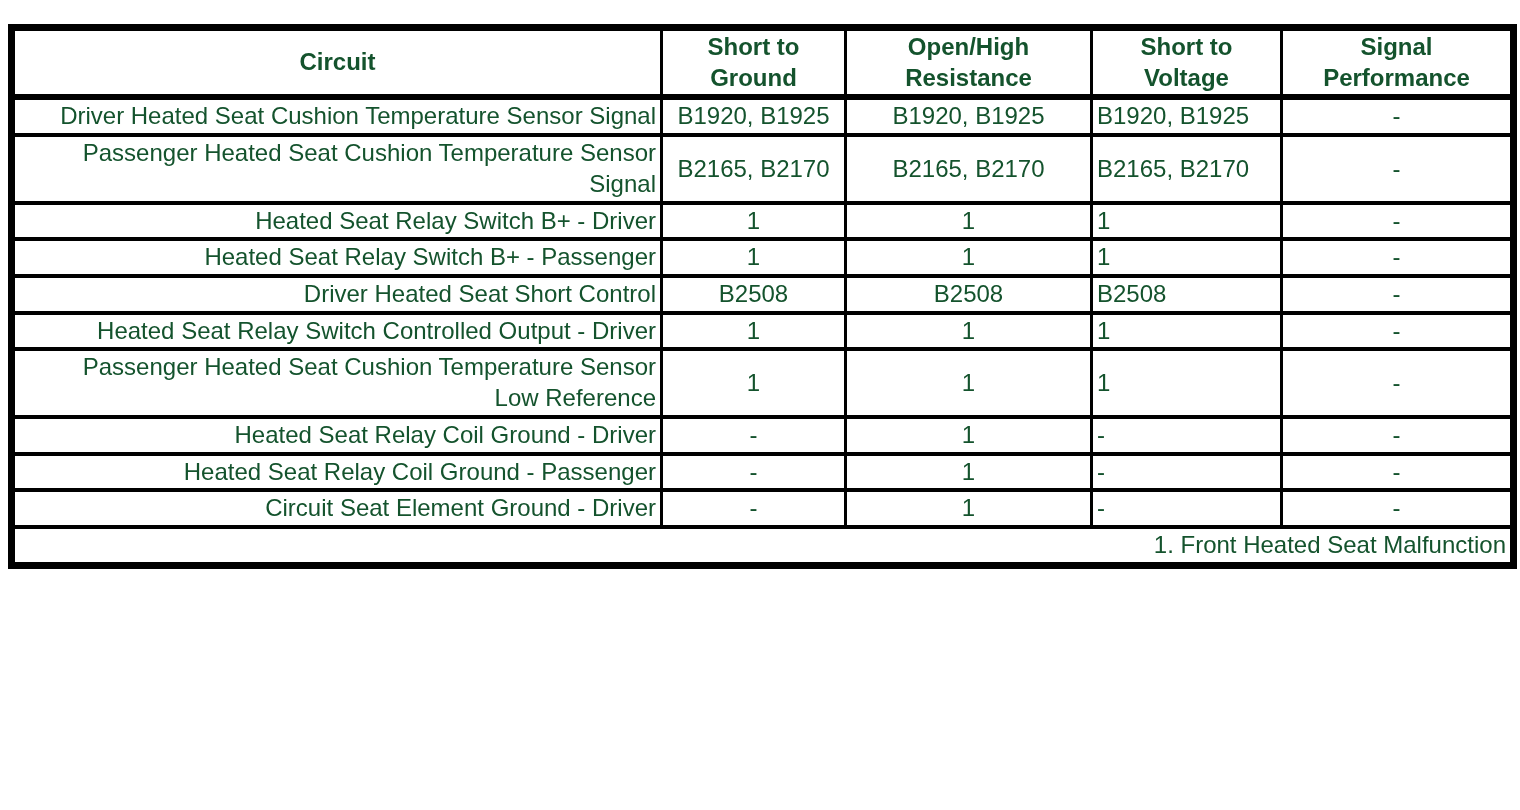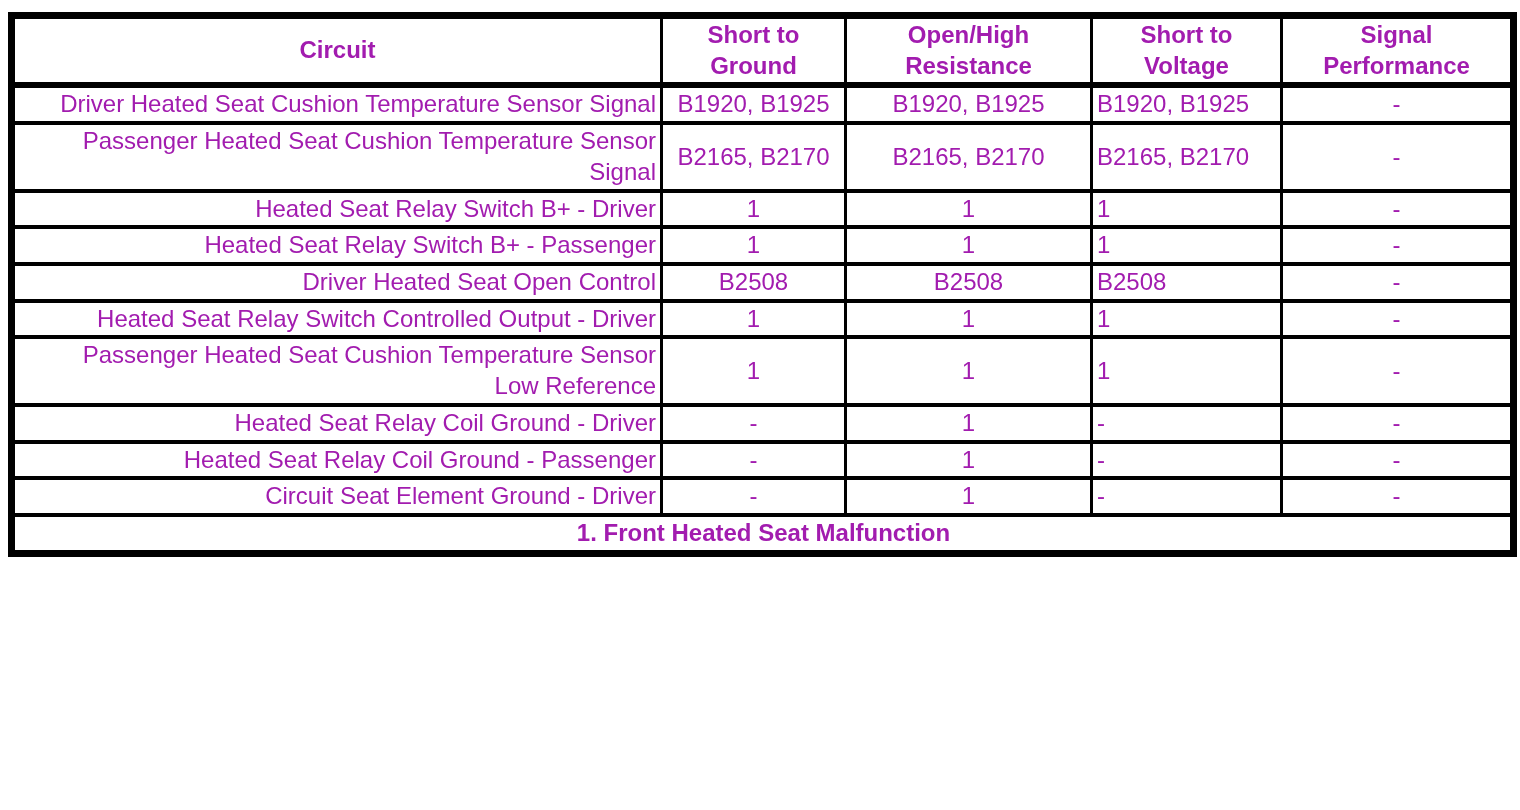--- a/index.html
+++ b/index.html
@@ -5,23 +5,23 @@
   html, body {
     margin: 0;
     padding: 0;
     background: #ffffff;
   }
   .page {
     width: 1520px;
     height: 810px;
     background: #ffffff;
     box-sizing: border-box;
-    padding: 12px 10px 4px 8px;
+    padding: 24px 10px 4px 8px;
     font-family: "Liberation Sans", sans-serif;
-    color: #a21caf;
+    color: #14532d;
   }
   table.dtc {
     border-collapse: collapse;
     table-layout: fixed;
     width: 1502px;
     border: 7px solid #000000;
     font-size: 24px;
     line-height: 1.28;
   }
   table.dtc th, table.dtc td {
@@ -48,24 +48,24 @@
     padding-left: 5px;
   }
   td.col-center {
     text-align: center;
   }
   td.col-left {
     text-align: left;
     padding-left: 6px;
   }
   tr.footnote-row td {
-    text-align: center;
+    text-align: right;
     padding-left: 6px;
     height: 34px;
-    font-weight: bold;
+    font-weight: normal;
   }
 </style>
 </head>
 <body>
 
 <div class="page">
   <table class="dtc">
     <colgroup>
       <col style="width:650px">
       <col style="width:184px">
@@ -110,21 +110,21 @@
         <td class="col-center">-</td>
       </tr>
       <tr>
         <td class="col-circuit">Heated Seat Relay Switch B+ - Passenger</td>
         <td class="col-center">1</td>
         <td class="col-center">1</td>
         <td class="col-left">1</td>
         <td class="col-center">-</td>
       </tr>
       <tr>
-        <td class="col-circuit">Driver Heated Seat Open Control</td>
+        <td class="col-circuit">Driver Heated Seat Short Control</td>
         <td class="col-center">B2508</td>
         <td class="col-center">B2508</td>
         <td class="col-left">B2508</td>
         <td class="col-center">-</td>
       </tr>
       <tr>
         <td class="col-circuit">Heated Seat Relay Switch Controlled Output - Driver</td>
         <td class="col-center">1</td>
         <td class="col-center">1</td>
         <td class="col-left">1</td>

